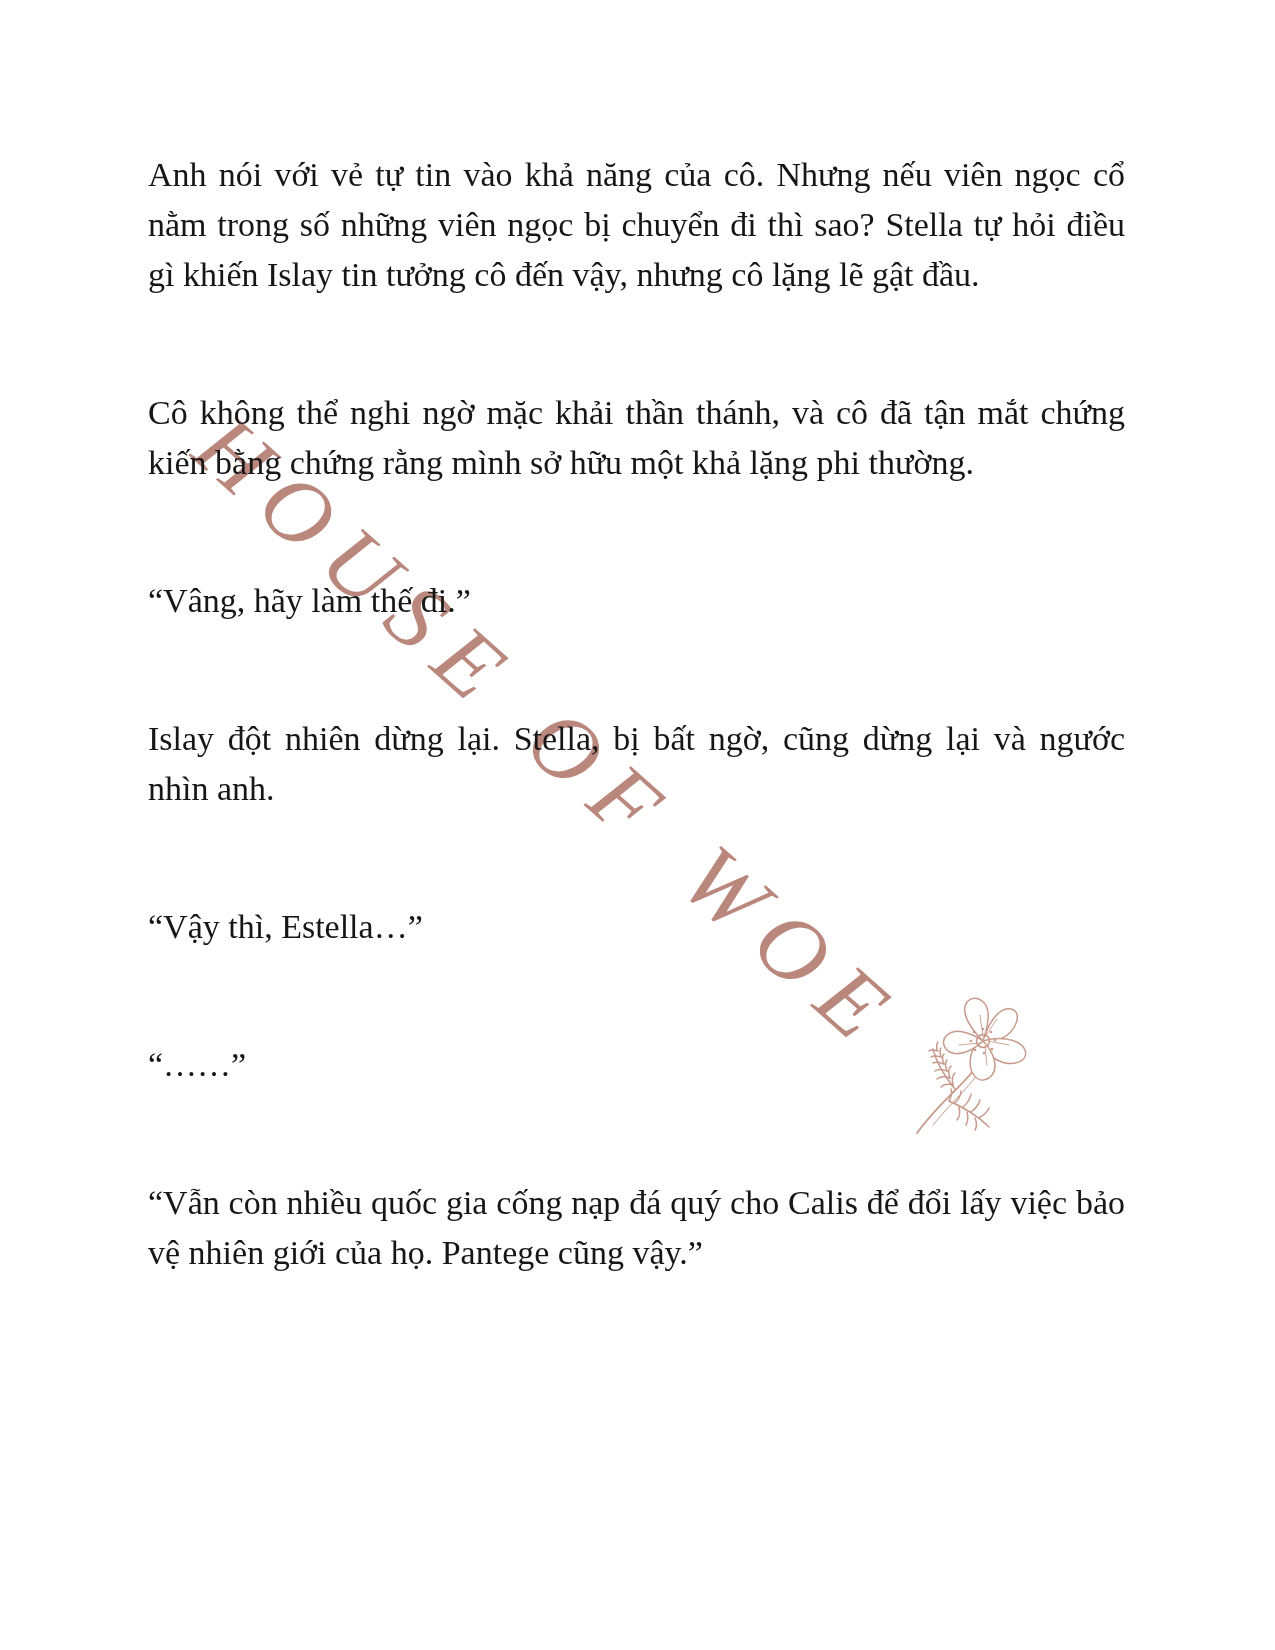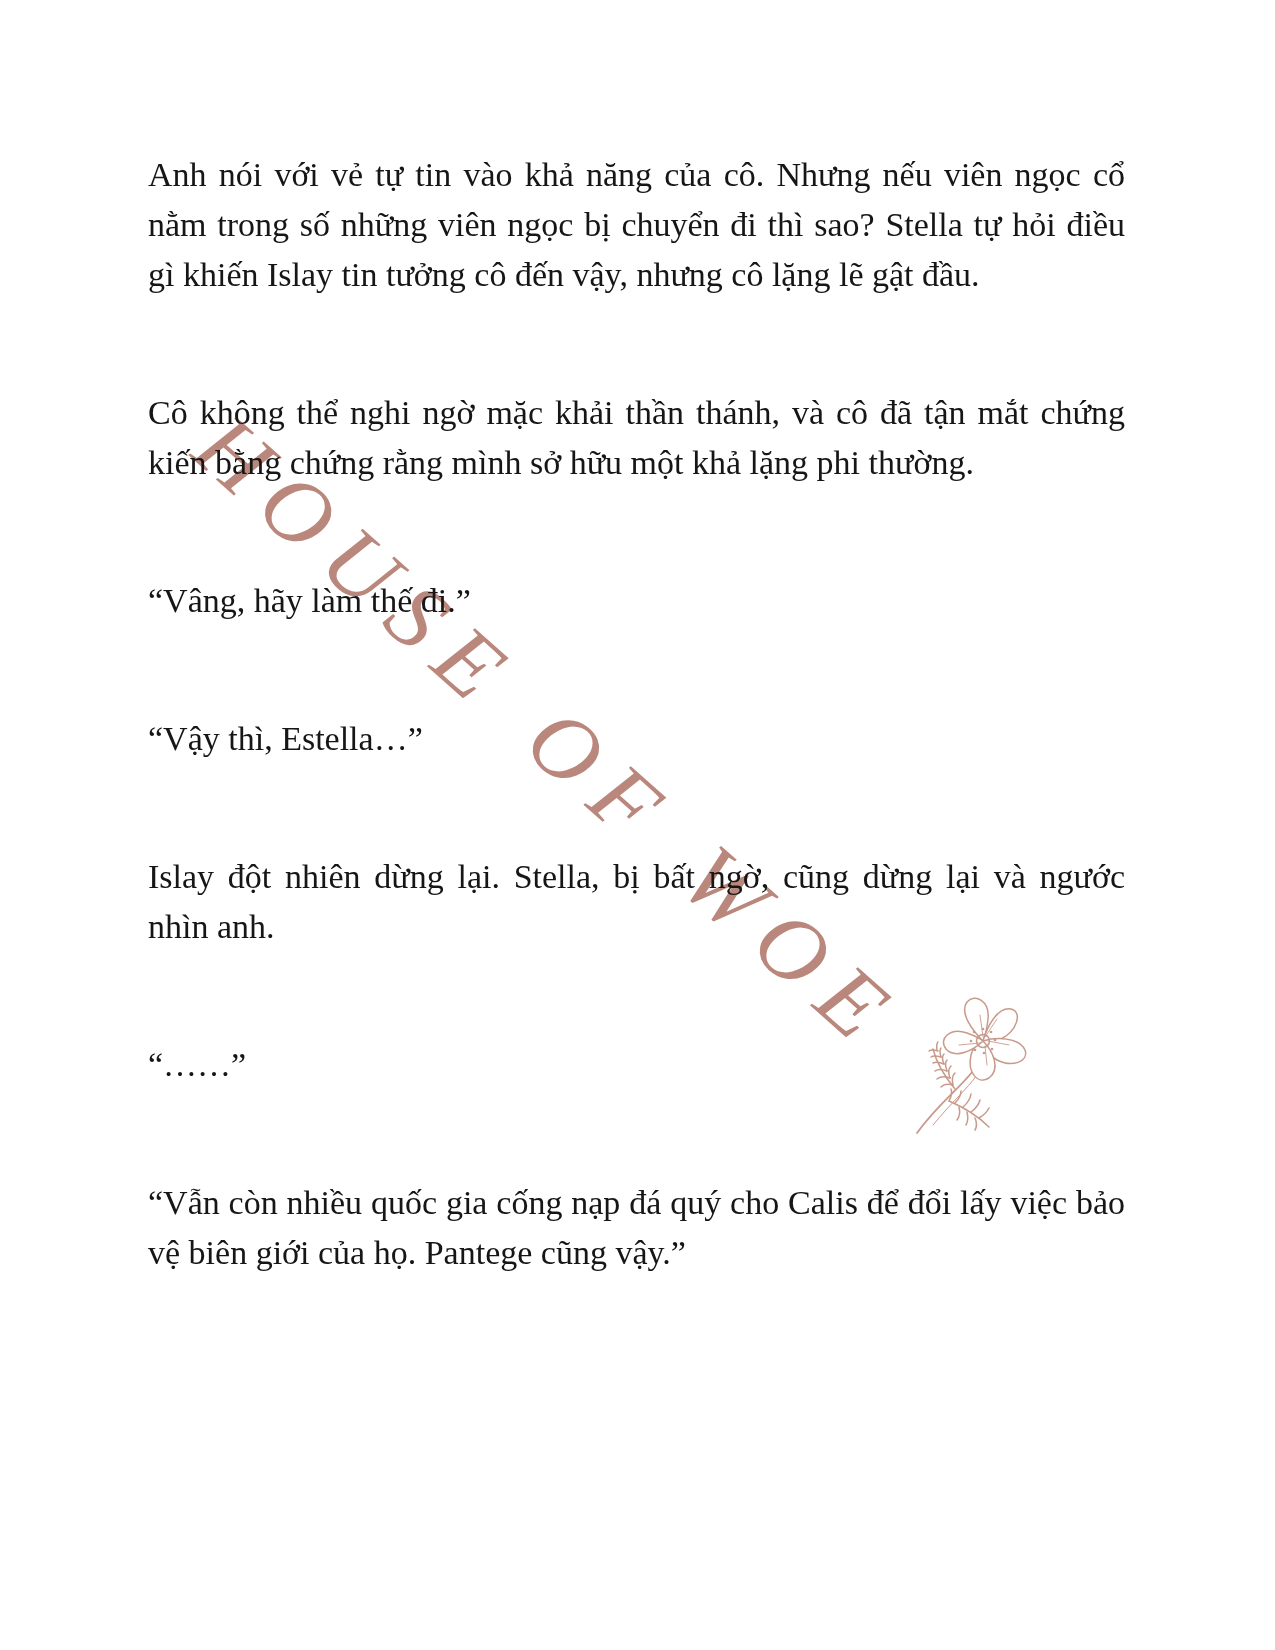--- a/index.html
+++ b/index.html
@@ -91,19 +91,19 @@
         <circle cx="78" cy="48" r="1.3"></circle>
           <circle cx="81" cy="39" r="1.3"></circle>
       </g>
     </g>
   </svg>
 
   <div class="content">
     <p class="para">Anh nói với vẻ tự tin vào khả năng của cô. Nhưng nếu viên ngọc cổ nằm trong số những viên ngọc bị chuyển đi thì sao? Stella tự hỏi điều gì khiến Islay tin tưởng cô đến vậy, nhưng cô lặng lẽ gật đầu.</p>
     <p class="para">Cô không thể nghi ngờ mặc khải thần thánh, và cô đã tận mắt chứng kiến bằng chứng rằng mình sở hữu một khả lặng phi thường.</p>
     <p class="para">“Vâng, hãy làm thế đi.”</p>
+    <p class="para">Islay đột nhiên dừng lại. Stella, bị bất ngờ, cũng dừng lại và ngước nhìn anh.</p>
     <p class="para">“Vậy thì, Estella…”</p>
-    <p class="para">Islay đột nhiên dừng lại. Stella, bị bất ngờ, cũng dừng lại và ngước nhìn anh.</p>
     <p class="para">“……”</p>
-    <p class="para">“Vẫn còn nhiều quốc gia cống nạp đá quý cho Calis để đổi lấy việc bảo vệ biên giới của họ. Pantege cũng vậy.”</p>
+    <p class="para">“Vẫn còn nhiều quốc gia cống nạp đá quý cho Calis để đổi lấy việc bảo vệ nhiên giới của họ. Pantege cũng vậy.”</p>
   </div>
 
 </div>
 
 </body></html>

